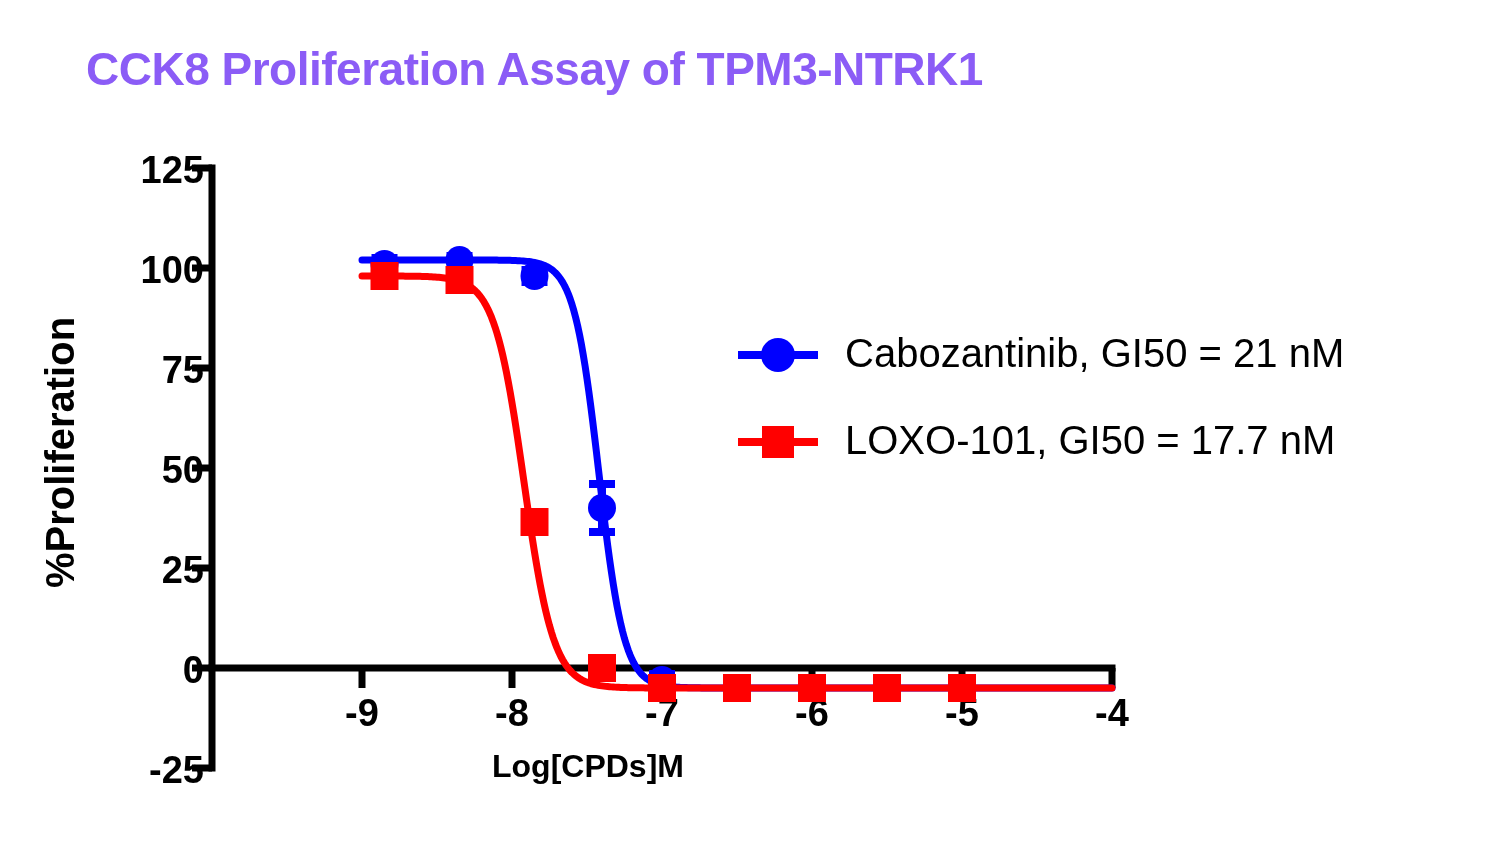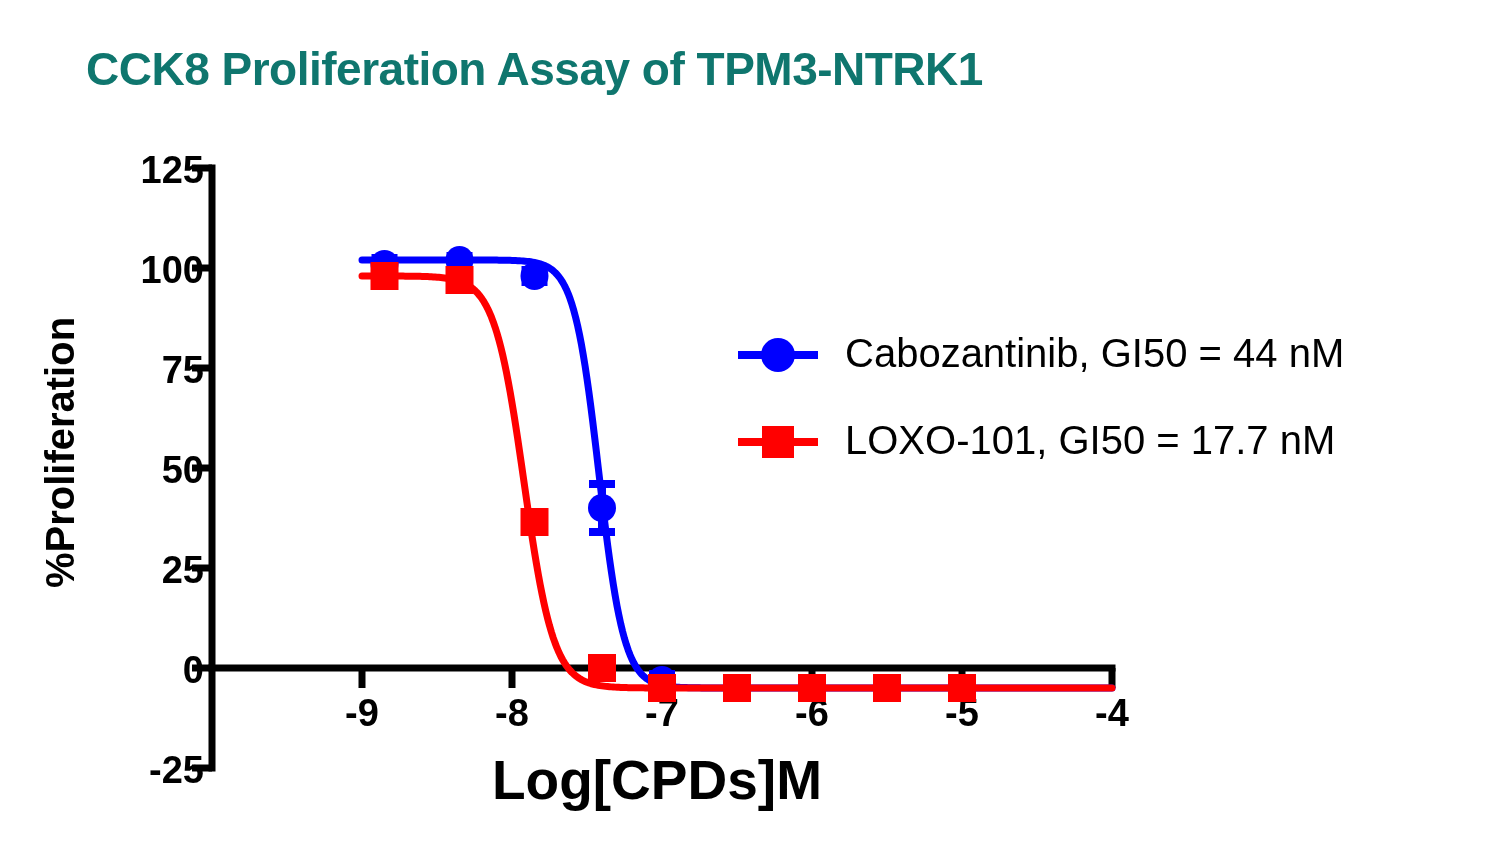--- a/index.html
+++ b/index.html
@@ -20,21 +20,21 @@
     width: 1504px;
     height: 855px;
   }
   .chart-title {
     position: absolute;
     left: 86px;
     top: 42px;
     font-family: "Liberation Sans", sans-serif;
     font-size: 46px;
     font-weight: bold;
-    color: #0f766e;
+    color: #8b5cf6;
     letter-spacing: -0.5px;
     white-space: nowrap;
   }
   .y-axis-title {
     position: absolute;
     left: -120px;
     top: 430px;
     width: 360px;
     text-align: center;
     transform: rotate(-90deg);
@@ -43,21 +43,21 @@
     font-size: 40px;
     font-weight: bold;
     color: #000000;
     white-space: nowrap;
   }
   .x-axis-title {
     position: absolute;
     left: 492px;
     top: 748px;
     font-family: "Liberation Sans", sans-serif;
-    font-size: 55px;
+    font-size: 32px;
     font-weight: bold;
     color: #000000;
     white-space: nowrap;
   }
   .y-tick-label {
     position: absolute;
     width: 96px;
     text-align: right;
     font-family: "Liberation Sans", sans-serif;
     font-size: 38px;
@@ -211,17 +211,17 @@
       </g>
   </svg>
 
   <svg id="legend-swatches" width="1504" height="855" style="position:absolute; left:0; top:0; pointer-events:none;">
       <line x1="738" y1="355" x2="818" y2="355" stroke="#0000FF" stroke-width="8"></line>
       <circle cx="778" cy="355" r="17" fill="#0000FF"></circle>
       <line x1="738" y1="442" x2="818" y2="442" stroke="#FF0000" stroke-width="8"></line>
       <rect x="762" y="426" width="32" height="32" fill="#FF0000"></rect>
     </svg>
 
-  <div class="legend-label" style="left:845px; top:331px;">Cabozantinib, GI50 = 44 nM</div>
+  <div class="legend-label" style="left:845px; top:331px;">Cabozantinib, GI50 = 21 nM</div>
 
   <div class="legend-label" style="left:845px; top:418px;">LOXO-101, GI50 = 17.7 nM</div>
 
 </div>
 
 </body></html>

